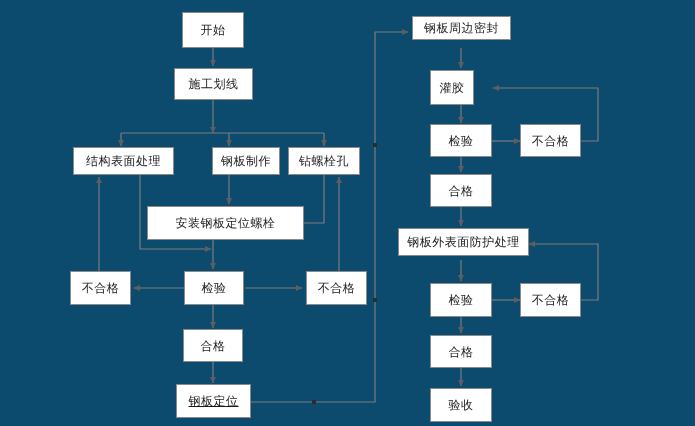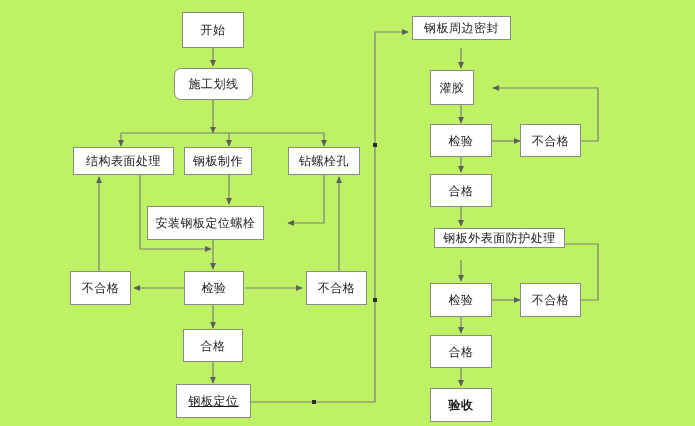--- a/index.html
+++ b/index.html
@@ -5,21 +5,21 @@
 <style>
   html, body {
     margin: 0;
     padding: 0;
     background: #ffffff;
   }
   #canvas {
     position: relative;
     width: 695px;
     height: 426px;
-    background: #bef264;
+    background: #0c4a6e;
     font-family: "DejaVu Sans", "Liberation Sans", sans-serif;
     overflow: hidden;
   }
   .node {
     position: absolute;
     box-sizing: border-box;
     border: 1px solid #8a8a8a;
     background: #ffffff;
     display: flex;
     align-items: center;
@@ -116,40 +116,40 @@
     <line x1="491" y1="300" x2="520" y2="300" marker-end="url(#ah)"></line>
 
     <polyline points="580,300 598,300 598,244 529,244" marker-end="url(#ah)"></polyline>
 
     <line x1="461" y1="317" x2="461" y2="333" marker-end="url(#ah)"></line>
 
     <line x1="461" y1="368" x2="461" y2="386" marker-end="url(#ah)"></line>
   </svg>
 
   <div class="node" style="left:182px; top:12px; width:62px; height:36px;">开始</div>
-  <div class="node" style="left:174px; top:68px; width:79px; height:32px;border-radius:7px;">施工划线</div>
+  <div class="node" style="left:174px; top:68px; width:79px; height:32px;">施工划线</div>
 
   <div class="node" style="left:73px; top:147px; width:101px; height:28px;">结构表面处理</div>
-  <div class="node" style="left:184px; top:147px; width:68px; height:28px;">钢板制作</div>
+  <div class="node" style="left:212px; top:147px; width:68px; height:28px;">钢板制作</div>
   <div class="node" style="left:288px; top:147px; width:72px; height:28px;">钻螺栓孔</div>
 
-  <div class="node" style="left:147px; top:206px; width:117px; height:34px;">安装钢板定位螺栓</div>
+  <div class="node" style="left:147px; top:206px; width:157px; height:34px;">安装钢板定位螺栓</div>
 
   <div class="node" style="left:70px; top:271px; width:61px; height:34px;">不合格</div>
   <div class="node" style="left:184px; top:271px; width:60px; height:34px;">检验</div>
   <div class="node" style="left:306px; top:271px; width:61px; height:34px;">不合格</div>
 
   <div class="node" style="left:183px; top:329px; width:60px; height:33px;">合格</div>
   <div class="node" style="left:176px; top:384px; width:75px; height:34px;text-decoration:underline;">钢板定位</div>
 
   <div class="node" style="left:412px; top:16px; width:99px; height:24px;">钢板周边密封</div>
   <div class="node" style="left:430px; top:70px; width:44px; height:35px;">灌胶</div>
   <div class="node" style="left:430px; top:124px; width:62px; height:33px;">检验</div>
   <div class="node" style="left:520px; top:124px; width:61px; height:33px;">不合格</div>
   <div class="node" style="left:430px; top:174px; width:62px; height:33px;">合格</div>
 
-  <div class="node" style="left:398px; top:228px; width:131px; height:20px;margin-left:36px;">钢板外表面防护处理</div>
+  <div class="node" style="left:398px; top:228px; width:131px; height:28px;">钢板外表面防护处理</div>
   <div class="node" style="left:430px; top:283px; width:62px; height:34px;">检验</div>
   <div class="node" style="left:520px; top:283px; width:61px; height:34px;">不合格</div>
   <div class="node" style="left:430px; top:335px; width:62px; height:33px;">合格</div>
-  <div class="node" style="left:430px; top:388px; width:62px; height:34px;font-weight:bold;">验收</div>
+  <div class="node" style="left:430px; top:388px; width:62px; height:34px;">验收</div>
 
 </div>
 
 </body></html>

